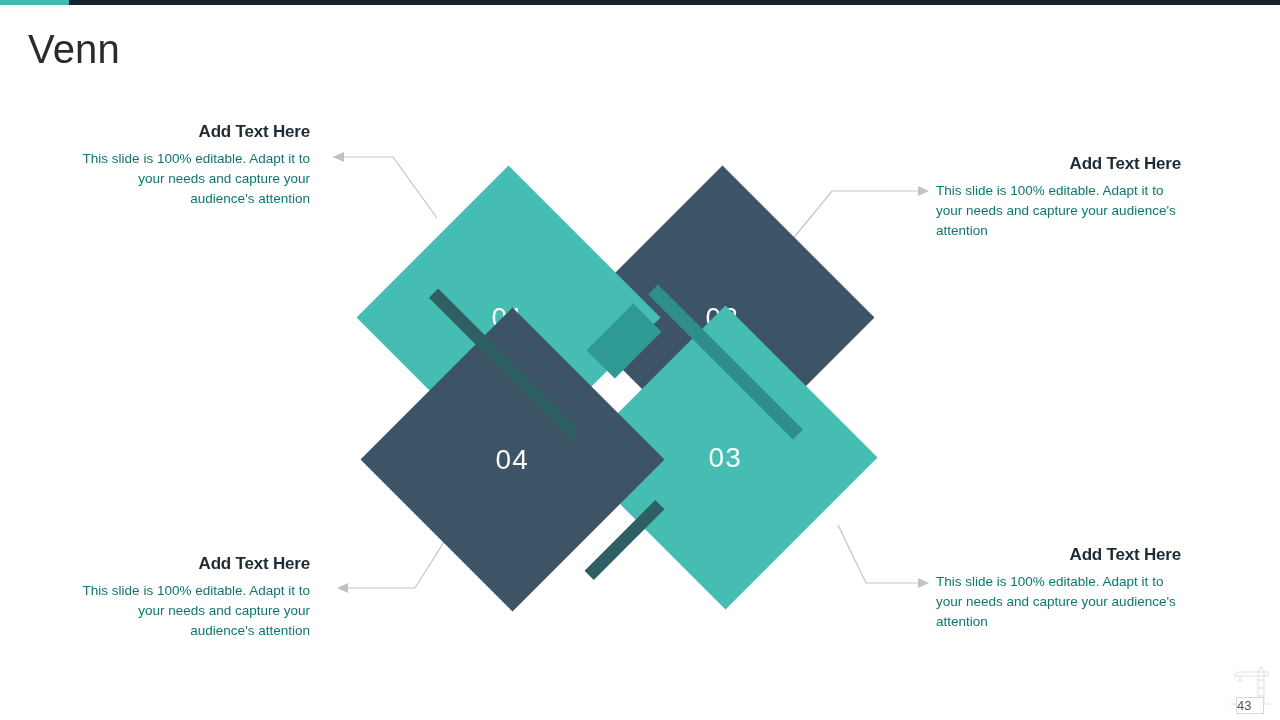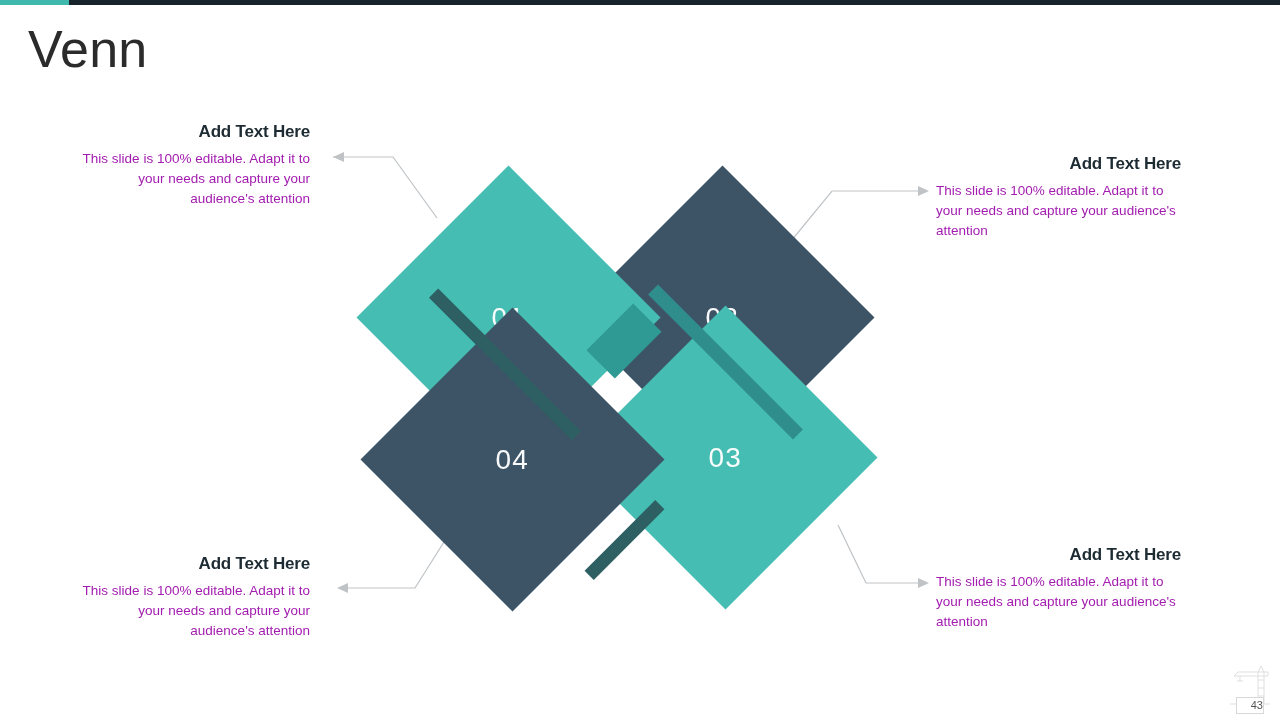--- a/index.html
+++ b/index.html
@@ -27,42 +27,42 @@
     position: absolute;
     left: 69px; top: 0;
     width: 1211px; height: 5px;
     background: #17242b;
   }
 
   
   #page-title {
     position: absolute;
     left: 28px; top: 24px;
-    font-size: 52px;
+    font-size: 40px;
     font-weight: 300;
     color: #2b2b2b;
     letter-spacing: 0.2px;
     line-height: 50px;
   }
 
   
   .callout { position: absolute; width: 236px; }
   .callout .c-head {
     font-size: 17px;
     font-weight: bold;
     color: #1d2b33;
     line-height: 22px;
     letter-spacing: -0.2px;
     margin-bottom: 6px;
     text-align: right;
   }
   .callout .c-body {
     font-size: 13.5px;
     font-weight: 400;
-    color: #a21caf;
+    color: #0f766e;
     line-height: 20px;
   }
   .align-right { text-align: right; }
   .align-left  { text-align: left;  }
 
   #callout-1 { left: 74px;  top: 121px; }
   #callout-2 { left: 936px; top: 153px; width: 245px; }
   #callout-3 { left: 74px;  top: 553px; }
   #callout-4 { left: 936px; top: 544px; width: 245px; }
 
@@ -144,23 +144,23 @@
     right: 8px; bottom: 4px;
     width: 44px; height: 52px;
   }
   #crane-icon { position: absolute; left: 0; top: 0; opacity: 0.32; }
   #page-number {
     position: absolute;
     left: 8px; bottom: 2px;
     width: 26px;
     height: 15px;
     border: 1px solid #d8d8d8;
-    font-size: 11px;
+    font-size: 13px;
     color: #555;
-    text-align: right;
+    text-align: left;
     line-height: 15px;
     background: #fff;
   }
 </style>
 </head>
 <body>
 
 <div id="top-bar-teal"></div>
 <div id="top-bar-dark"></div>
 

